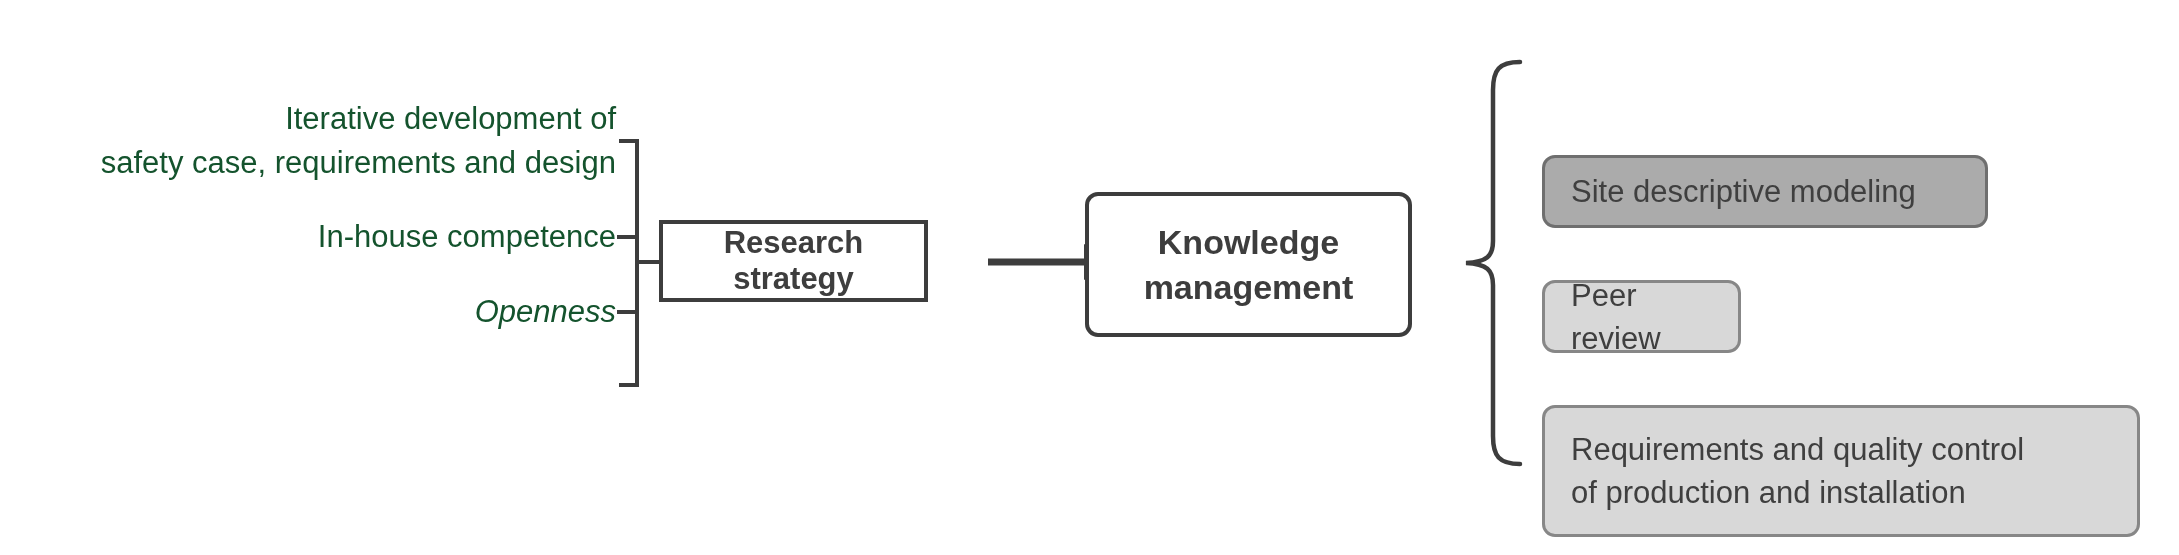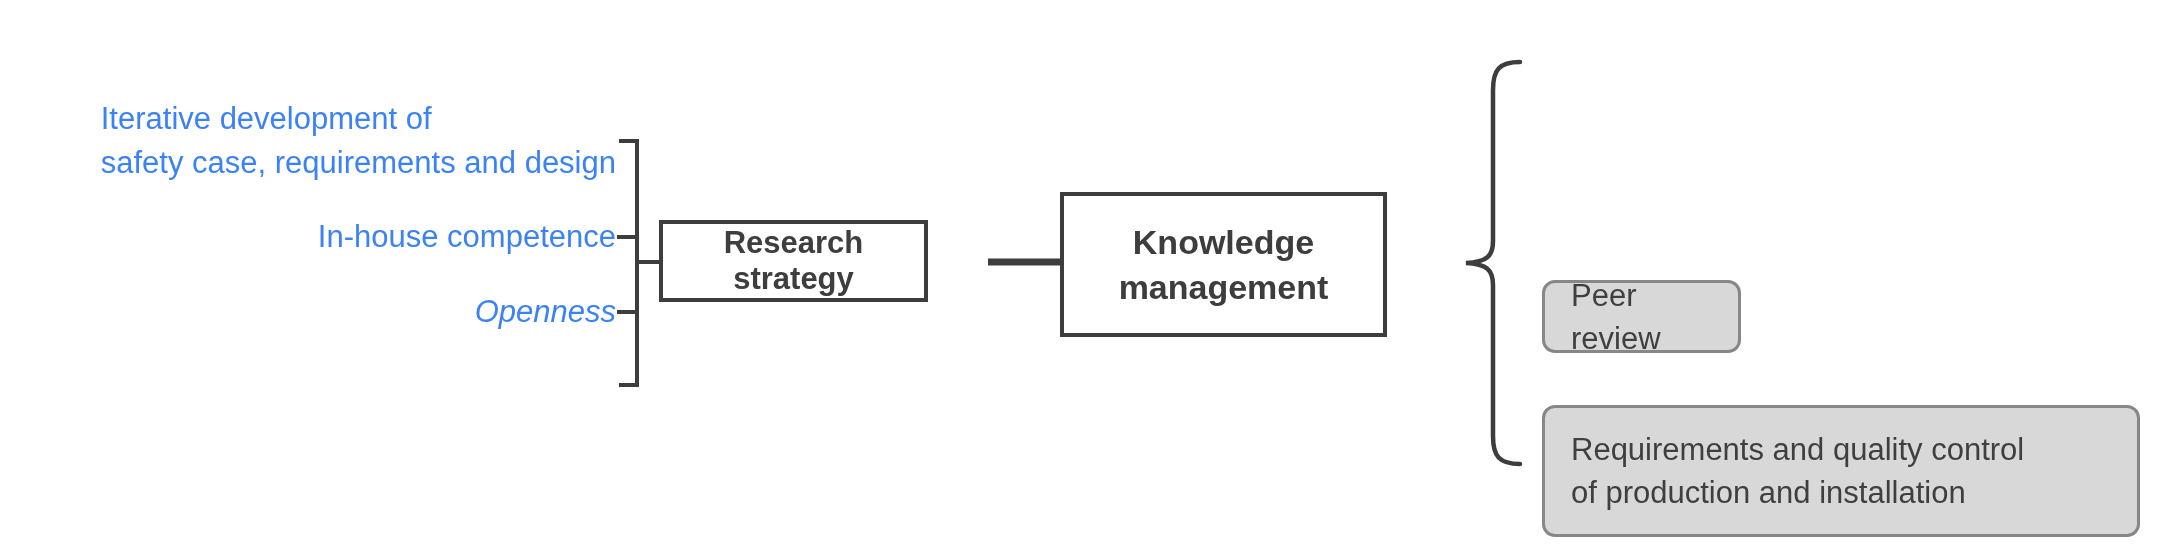--- a/index.html
+++ b/index.html
@@ -11,43 +11,43 @@
     color:#434343;
     overflow:hidden;
   }
   svg.connectors{position:absolute;left:0;top:0;width:2179px;height:555px;}
 
   
   .factor{
     position:absolute;
     right:1563px;
     transform:translateY(-50%);
-    text-align:left;
+    text-align:right;
     font-size:31px;
     line-height:44px;
-    color:#3b82f6;
+    color:#14532d;
     white-space:pre-line;
   }
   .f1{top:141px;}
   .f2{top:237px;}
   .f3{top:312px;font-style:italic;}
   .f4{top:385px;}
 
   
   .node-box{
     position:absolute;
     box-sizing:border-box;
     border:4px solid #3d3d3d;
     background:#ffffff;
     display:flex;align-items:center;justify-content:center;
     text-align:center;
   }
   .rs-box{left:659px;top:220px;width:269px;height:82px;}
   .rs-box .node-label{font-size:31px;font-weight:600;color:#3e3e3e;}
-  .km-box{left:1060px;top:192px;width:327px;height:145px;}
+  .km-box{left:1085px;top:192px;width:327px;height:145px;border-radius:13px;}
   .km-box .node-label{font-size:34px;font-weight:600;line-height:45px;color:#3d3d3d;white-space:pre-line;}
 
   
   .out-box{
     position:absolute;
     left:1542px;
     box-sizing:border-box;
     border:3px solid #878787;
     border-radius:13px;
     background:#d8d8d8;
@@ -92,17 +92,18 @@
 
   <div class="node-box rs-box">
     <span class="node-label">Research strategy</span>
   </div>
 
   <div class="node-box km-box">
     <span class="node-label">Knowledge
 management</span>
   </div>
 
+  <div class="out-box dark o2">Site descriptive modeling</div>
   <div class="out-box o3">Peer review</div>
   <div class="out-box o4">Requirements and quality control
 of production and installation</div>
 
 </div>
 
 </body></html>

